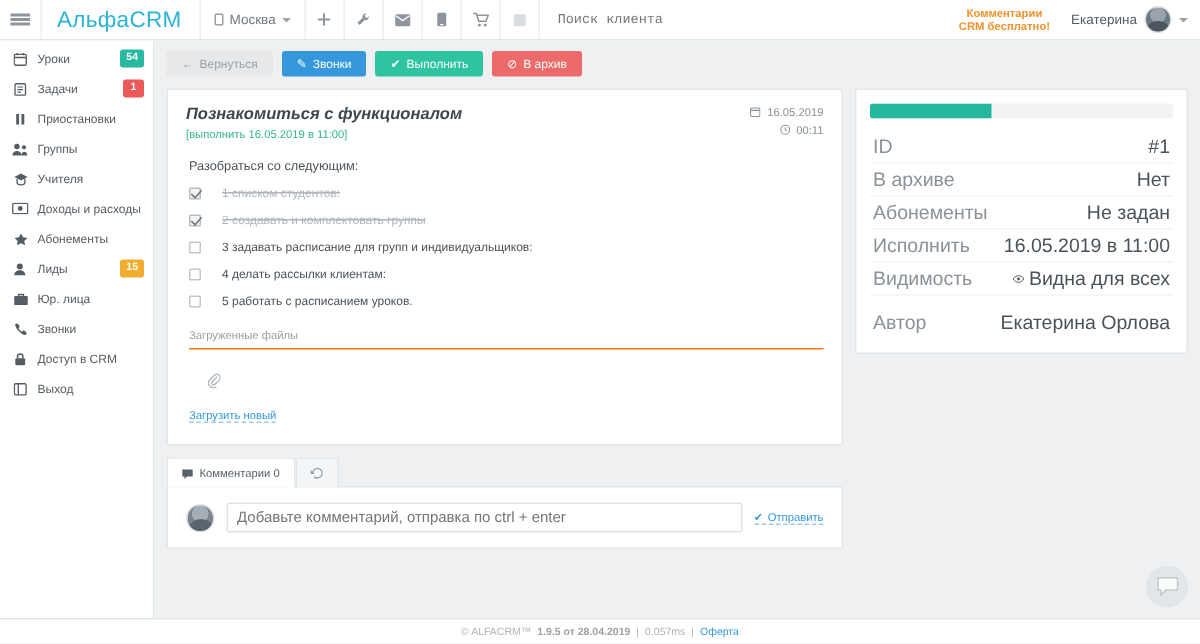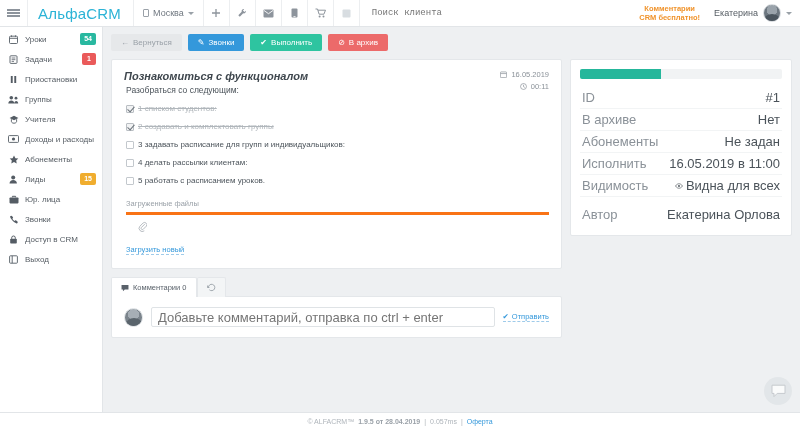--- a/index.html
+++ b/index.html
@@ -113,36 +113,36 @@
   .task-title { font-size: 11px; color: #3f474e; font-weight: bold; margin-bottom: 3px; font-style: italic; }
   .task-sub { font-size: 7.5px; color: #35b88b; margin-bottom: 11px; }
   .task-meta { position: absolute; right: 12px; top: 10px; text-align: right; }
   .meta-line {
     font-size: 7.5px; color: #8a9198; display: flex; align-items: center;
     justify-content: flex-end; gap: 4px; margin-bottom: 3px;
   }
   .meta-line svg { display: block; }
 
   .task-intro { font-size: 8.5px; color: #4b535a; margin: 0 0 9px 2px; }
-  .check-item { display: flex; align-items: center; gap: 4px; margin: 0 0 9px 2px; }
+  .check-item { display: flex; align-items: center; gap: 14px; margin: 0 0 9px 2px; }
   .cbox {
     width: 8px; height: 8px; border: 1px solid #c3c8cd; border-radius: 1px;
     background: #fff; flex: none; position: relative;
   }
   .check-item.done .cbox { background: #f2f3f4; border-color: #b9bec3; }
   .check-item.done .cbox::after {
     content: ""; position: absolute; left: 1.5px; top: -0.5px; width: 3px; height: 6px;
     border: solid #6d757c; border-width: 0 1.2px 1.2px 0; transform: rotate(42deg);
   }
   .check-label { font-size: 8px; color: #4b535a; }
   .check-item.done .check-label { color: #b0b6bb; text-decoration: line-through; }
 
   .files-head {
-    font-size: 7.5px; color: #9aa1a8; border-bottom: 3px solid #f97316;
-    padding-bottom: 4px; margin: 14px 0 3px 2px;
+    font-size: 7.5px; color: #9aa1a8; border-bottom: 1px solid #f97316;
+    padding-bottom: 4px; margin: 14px 0 13px 2px;
   }
   .clip { margin: 0 0 2px 14px; color: #b0b6bb; }
   .uplink {
     font-size: 7.5px; color: #3498db; margin-left: 2px;
     border-bottom: 1px dashed #9fcbea; display: inline-block; cursor: pointer;
   }
 
   
   .comments { margin-top: 8px; }
   .ctabs { display: flex; align-items: flex-end; gap: 0; }
@@ -160,21 +160,21 @@
     width: 19px; height: 19px; border-radius: 50%; flex: none;
     background: radial-gradient(circle at 50% 32%, #a6aeb5 0 38%, #7b848c 39% 100%);
     border: 1px solid #dde1e4; position: relative; overflow: hidden;
   }
   .c-avatar::after {
     content: ""; position: absolute; left: 50%; top: 58%; transform: translateX(-50%);
     width: 16px; height: 12px; border-radius: 50% 50% 0 0; background: #5a646c;
   }
   .c-input {
     flex: 1; border: 1px solid #dfe3e6; border-radius: 2px; height: 20px;
-    padding: 0 6px; font-size: 13px; color: #8a9198;
+    padding: 0 6px; font-size: 10px; color: #8a9198;
     font-family: "Liberation Sans", sans-serif; outline: none;
   }
   .c-send {
     font-size: 7.5px; color: #3498db; display: flex; align-items: center; gap: 3px;
     border-bottom: 1px dashed #9fcbea; cursor: pointer; flex: none;
   }
 
   
   .infocard { padding: 9px 9px 10px 9px; }
   .progress { height: 10px; background: #f1f3f4; border-radius: 2px; overflow: hidden; margin-bottom: 8px; }
@@ -437,20 +437,21 @@
               <div class="meta-line">
                 <svg width="7" height="7" viewBox="0 0 9 9">
                     <circle cx="4.5" cy="4.5" r="3.8" stroke="#8a9198" fill="none" stroke-width="0.9"></circle>
                     <path d="M4.5 2.3v2.4l1.7 1" stroke="#8a9198" stroke-width="0.9" fill="none"></path>
                   </svg>
                 <span>00:11</span>
               </div>
             </div>
 
             <div class="task-title">Познакомиться с функционалом</div>
+            <div class="task-sub">[выполнить 16.05.2019 в 11:00]</div>
             <div class="task-intro">Разобраться со следующим:</div>
 
             <div class="check-item done">
               <span class="cbox"></span>
               <span class="check-label">1 списком студентов:</span>
             </div>
             <div class="check-item done">
               <span class="cbox"></span>
               <span class="check-label">2 создавать и комплектовать группы</span>
             </div>

